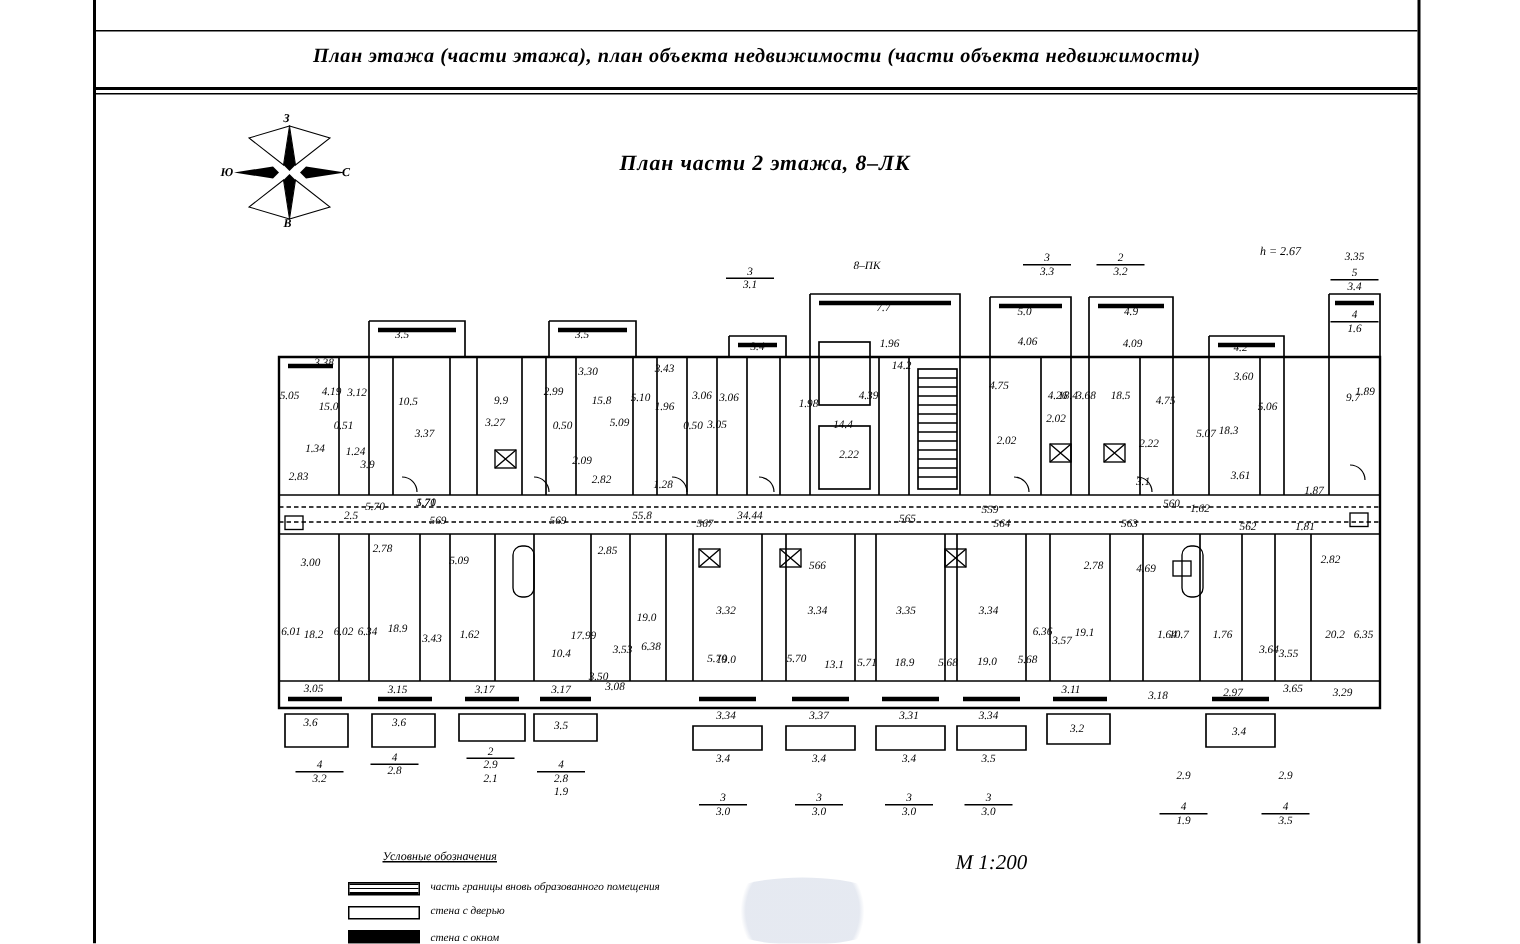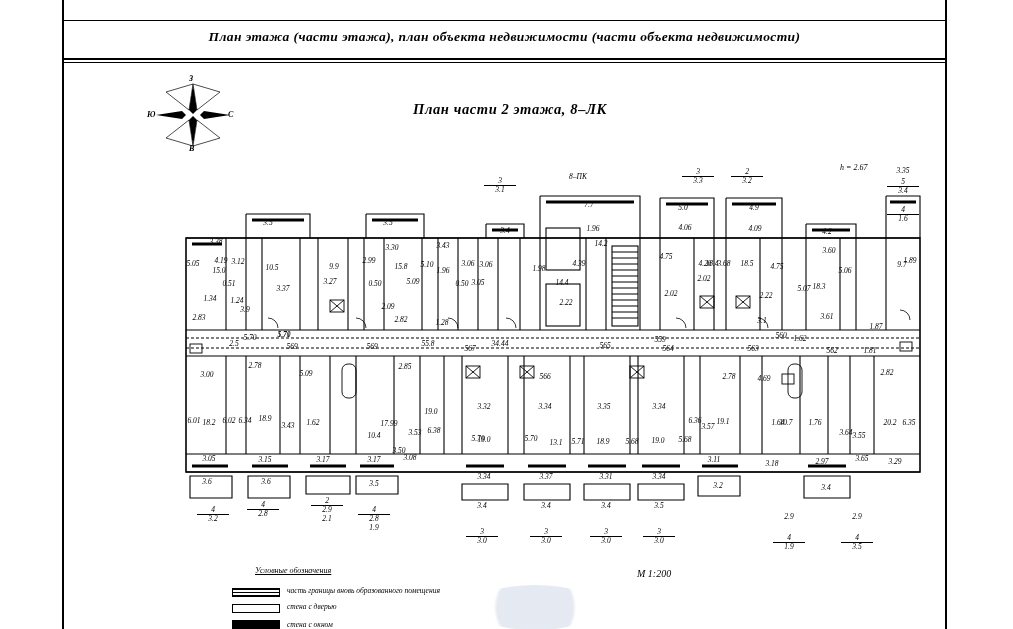--- a/index.html
+++ b/index.html
@@ -18,21 +18,21 @@
       font-style:italic;font-weight:bold;font-size:13.5px;letter-spacing:.4px;}
 
   .plan-title{position:absolute;left:300px;top:101px;width:420px;text-align:center;
       font-style:italic;font-weight:bold;font-size:14.5px;letter-spacing:.6px;}
 
   
   .compass{position:absolute;left:148px;top:76px;width:90px;height:78px;}
   .c-label{position:absolute;font-size:8px;font-style:italic;font-weight:bold;}
 
   .height-note{position:absolute;left:840px;top:163px;font-size:8px;font-style:italic;}
-  .scale-note{position:absolute;left:637px;top:568px;font-size:10px;font-style:italic;}
+  .scale-note{position:absolute;left:637px;top:568px;font-size:14px;font-style:italic;}
 
   
   .legend-title{position:absolute;left:255px;top:566px;font-size:8px;font-style:italic;
       text-decoration:underline;}
   .legend-row{position:absolute;font-size:7.5px;font-style:italic;}
   .legend-swatch{position:absolute;height:7px;width:46px;border:1px solid #000;}
 
   
   #plan{position:absolute;left:0;top:0;width:1013px;height:629px;}
   .rm{position:absolute;font-size:7.5px;font-style:italic;text-align:center;

